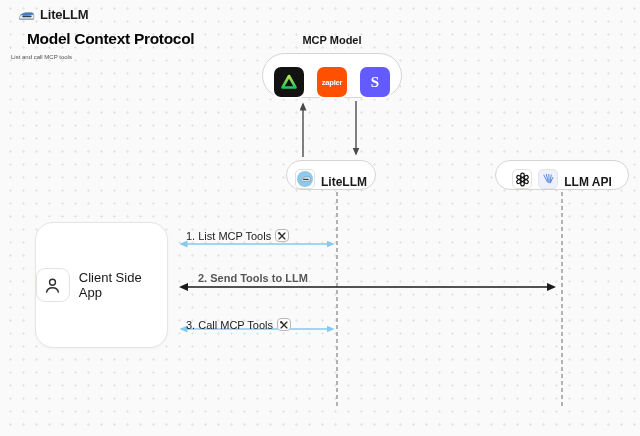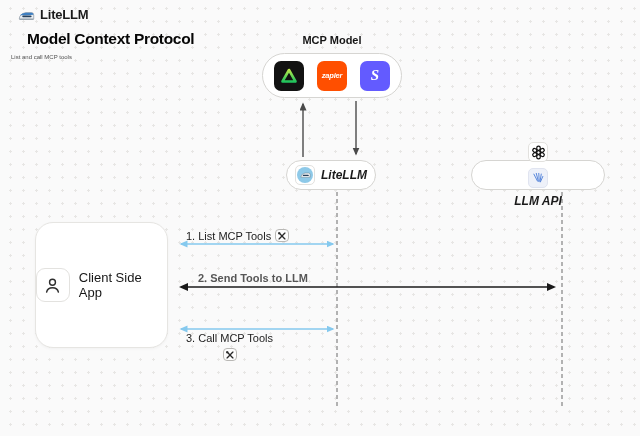--- a/index.html
+++ b/index.html
@@ -17,33 +17,33 @@
   
   .brand { position: absolute; left: 18px; top: 7px; display: flex; align-items: center; gap: 5px; }
   .brand .logo { width: 17px; height: 13px; display: inline-block; }
   .brand .brand-text { font-size: 13px; font-weight: 700; color: #1b1b1b; letter-spacing: -0.2px; }
   .page-title { position: absolute; left: 27px; top: 30px; font-size: 15.5px; font-weight: 700; color: #060606; letter-spacing: -0.3px; }
   .page-subtitle { position: absolute; left: 11px; top: 54px; font-size: 6px; color: #4e4e4e; }
 
   
   .pill {
     position: absolute; background: #fff; border: 1px solid #d6d5d2;
-    display: flex; align-items: center; justify-content: center; font-style: italic;
+    display: flex; align-items: flex-end; justify-content: center;
   }
   .mcp-label { position: absolute; left: 262px; top: 34px; width: 140px; text-align: center;
     font-size: 11px; font-weight: 700; color: #161616; }
   .mcp-pill { left: 262px; top: 53px; width: 140px; height: 45px; border-radius: 23px; gap: 13px; }
   .tool-tile { width: 30px; height: 30px; border-radius: 7px; display: flex; align-items: center; justify-content: center; box-shadow: 0 0 0 2px #fff; }
   .tool-tile.t-black { background: #121212; }
   .tool-tile.t-zapier { font-size: 7.5px; font-weight: 700; color: #fff; letter-spacing: -0.2px; }
   .tool-tile.t-stripe { font-size: 15px; font-weight: 700; color: #fff; font-family: "Liberation Serif", serif;}
 
   .node-pill { height: 30px; border-radius: 16px; gap: 6px; padding: 0 10px; }
   .litellm-pill { left: 286px; top: 160px; width: 90px; }
-  .llmapi-pill  { left: 471px; top: 160px; width: 134px; flex-direction: column; }
+  .llmapi-pill  { left: 495px; top: 160px; width: 134px; }
   .node-pill .node-label { font-size: 12px; font-weight: 600; color: #1a1a1a; }
   .mini-tile { width: 20px; height: 20px; border-radius: 5px; background: #fff; border: 1px solid #e2e1de;
     display: flex; align-items: center; justify-content: center; flex: none; }
   .mini-tile.tinted { background: #eef1f9; border-color: #e0e4f0; }
   .litellm-circle { width: 16px; height: 16px; border-radius: 50%; background: #8ec9e8;
     display: flex; align-items: center; justify-content: center; }
 
   .client-box {
     position: absolute; left: 35px; top: 222px; width: 133px; height: 126px;
     background: #fff; border: 1px solid #e6e5e2; border-radius: 18px;
@@ -51,21 +51,21 @@
     display: flex; align-items: center; justify-content: center; gap: 9px;
   }
   .client-icon-tile { width: 34px; height: 34px; border-radius: 9px; background: #fff; border: 1px solid #e3e2df;
     display: flex; align-items: center; justify-content: center; }
   .client-label { font-size: 13px; font-weight: 500; color: #161616; }
 
   
   .msg-label { position: absolute; display: flex; align-items: center; gap: 4px; font-size: 11px; }
   .msg-1 { left: 186px; top: 229px; color: #1c1c1c; font-weight: 500; }
   .msg-2 { left: 198px; top: 272px; color: #565656; font-weight: 700; }
-  .msg-3 { left: 186px; top: 332px; color: #1c1c1c; font-weight: 500; flex-direction: column; }
+  .msg-3 { left: 186px; top: 318px; color: #1c1c1c; font-weight: 500; }
   .tools-chip { width: 14px; height: 13px; border: 1px solid #b9b8b5; border-radius: 4px; background: #fdfdfd;
     display: flex; align-items: center; justify-content: center; }
 
   
   #wires { position: absolute; left: 0; top: 0; width: 640px; height: 436px; pointer-events: none; }
 </style>
 </head>
 <body>
 
 <div id="canvas">

